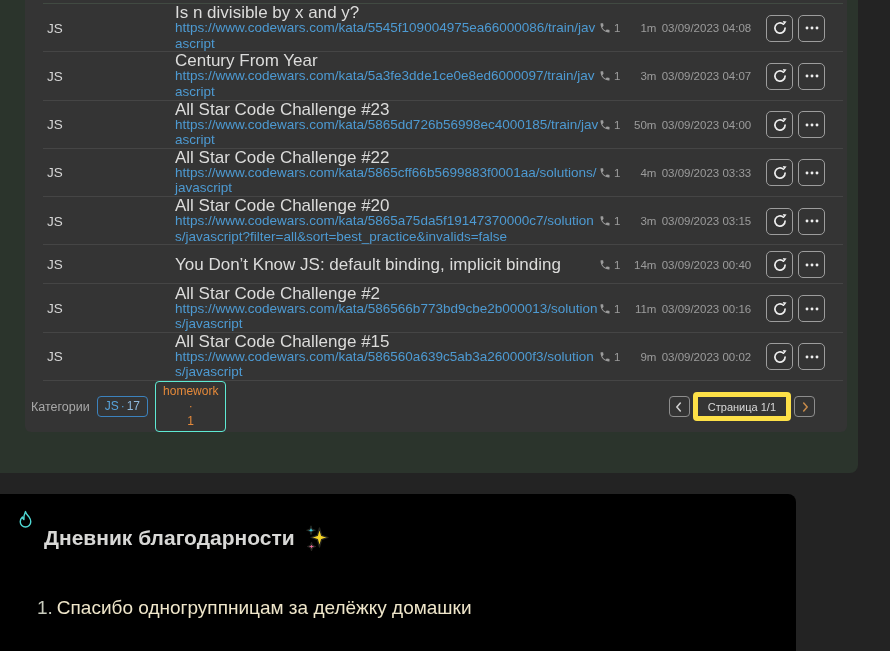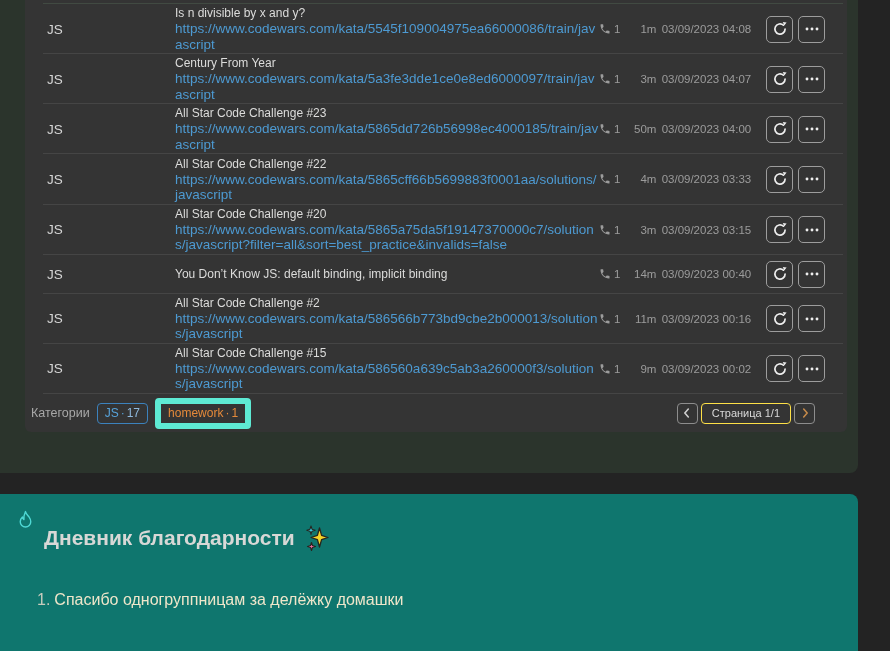--- a/index.html
+++ b/index.html
@@ -12,21 +12,21 @@
               background:#2b342c;border-radius:0 0 8px 0;}
   .links-panel{position:absolute;left:25px;top:0;width:822px;height:432px;
                background:#343434;border-radius:0 0 6px 6px;overflow:hidden;
                display:flex;flex-direction:column;}
   .top-sliver{height:3px;border-bottom:1px solid #414a42;margin:0 4px 0 18px;flex:none;}
 
   .row{display:flex;align-items:center;margin:0 4px 0 18px;
        padding:3px 0 2px;border-bottom:1px solid #454545;min-height:33px;}
   .col-tag{width:128px;flex:none;padding-left:4px;font-size:13.5px;color:#d6d6d6;}
   .col-main{width:424px;flex:none;}
-  .title{font-size:12px;line-height:15px;color:#dcdcdb;}
+  .title{font-size:17px;line-height:15px;color:#dcdcdb;}
   .url{font-size:13.5px;line-height:15.5px;color:#4d9ad2;word-break:break-all;cursor:pointer;}
   .url:empty{display:none;}
   .col-meta{margin-left:auto;display:flex;align-items:center;white-space:nowrap;
             font-size:11.5px;color:#9c9c9c;}
   .phone{display:inline-flex;margin-right:3px;}
   .calls{margin-right:2px;}
   .dur{width:34px;text-align:right;}
   .dt{width:100px;text-align:center;}
   .col-actions{display:flex;gap:5px;margin-left:10px;margin-right:28px;flex:none;}
   .ibtn{width:27px;height:27px;background:transparent;border:1px solid #9d9d9d;
@@ -34,38 +34,38 @@
         padding:0;cursor:pointer;}
 
   
   .tfooter{margin:0 4px 0 6px;margin-top:auto;min-height:38px;display:flex;
            align-items:center;flex:none;}
   .cat-label{font-size:12.5px;color:#a8a8a8;}
   .tag{display:inline-flex;align-items:center;border-radius:4px;padding:2px 7px;
        font-size:12px;margin-left:7px;cursor:pointer;line-height:15px;}
   .tag-js{border:1px solid #3c82bd;color:#57a3da;}
   .tag-js .tag-count{color:#8fb9dd;}
-  .tag-hw{border:6px solid #5eead4;color:#e5893a;}
+  .tag-hw{border:1px solid #5eead4;color:#e5893a;flex-direction:column;}
   .tag-hw .tag-count{color:#e5893a;}
   .tag-dot{margin:0 2px;}
   .pager{margin-left:auto;margin-right:28px;display:flex;gap:3px;align-items:center;}
   .pbtn{width:21px;height:21px;border:1px solid #8d8d8d;border-radius:4px;
         background:transparent;display:flex;align-items:center;justify-content:center;
         padding:0;cursor:pointer;}
-  .page-label{height:19px;border:1px solid #fde047;border-radius:4px;padding:0 10px;
+  .page-label{height:19px;border:5px solid #fde047;border-radius:4px;padding:0 10px;
         display:flex;align-items:center;font-size:11px;color:#d8d8d8;}
 
   
-  .journal-card{position:absolute;left:0;top:494px;width:858px;height:157px;
-                background:#0f766e;border-radius:0 8px 0 0;}
+  .journal-card{position:absolute;left:0;top:494px;width:796px;height:157px;
+                background:#000000;border-radius:0 8px 0 0;}
   .flame{position:absolute;left:18px;top:16px;}
   .jtitle{position:absolute;left:44px;top:30px;margin:0;font-size:21px;line-height:28px;
           font-weight:700;color:#d8d8d6;display:flex;align-items:center;}
   .sparkles{margin-left:9px;display:inline-flex;}
-  .jitem{position:absolute;left:37px;top:96px;font-size:16px;line-height:20px;}
+  .jitem{position:absolute;left:37px;top:104px;font-size:19px;line-height:20px;}
   .jnum{color:#c8cbbd;margin-right:4px;}
   .jtext{color:#efe6ca;}
 </style>
 </head>
 <body>
 
 <svg width="0" height="0" style="position:absolute">
   <defs>
     <g id="i-phone">
       <path d="M6.62 10.79a15.05 15.05 0 0 0 6.59 6.59l2.2-2.2a1 1 0 0 1 1.02-.24c1.12.37 2.33.57 3.57.57a1 1 0 0 1 1 1V20a1 1 0 0 1-1 1C10.85 21 3 13.15 3 3.5a1 1 0 0 1 1-1H7.5a1 1 0 0 1 1 1c0 1.24.2 2.45.57 3.57a1 1 0 0 1-.24 1.02l-2.21 2.2z" fill="#9c9c9c"></path>

